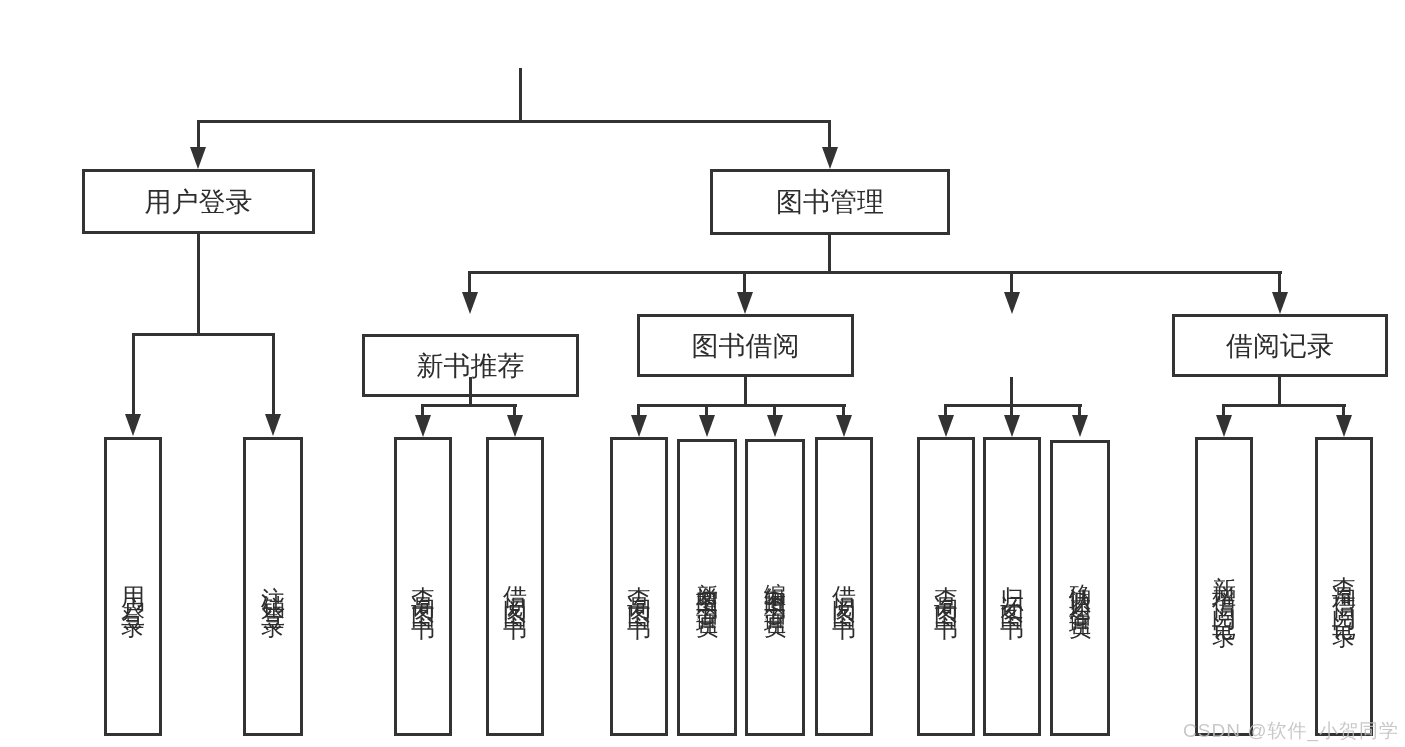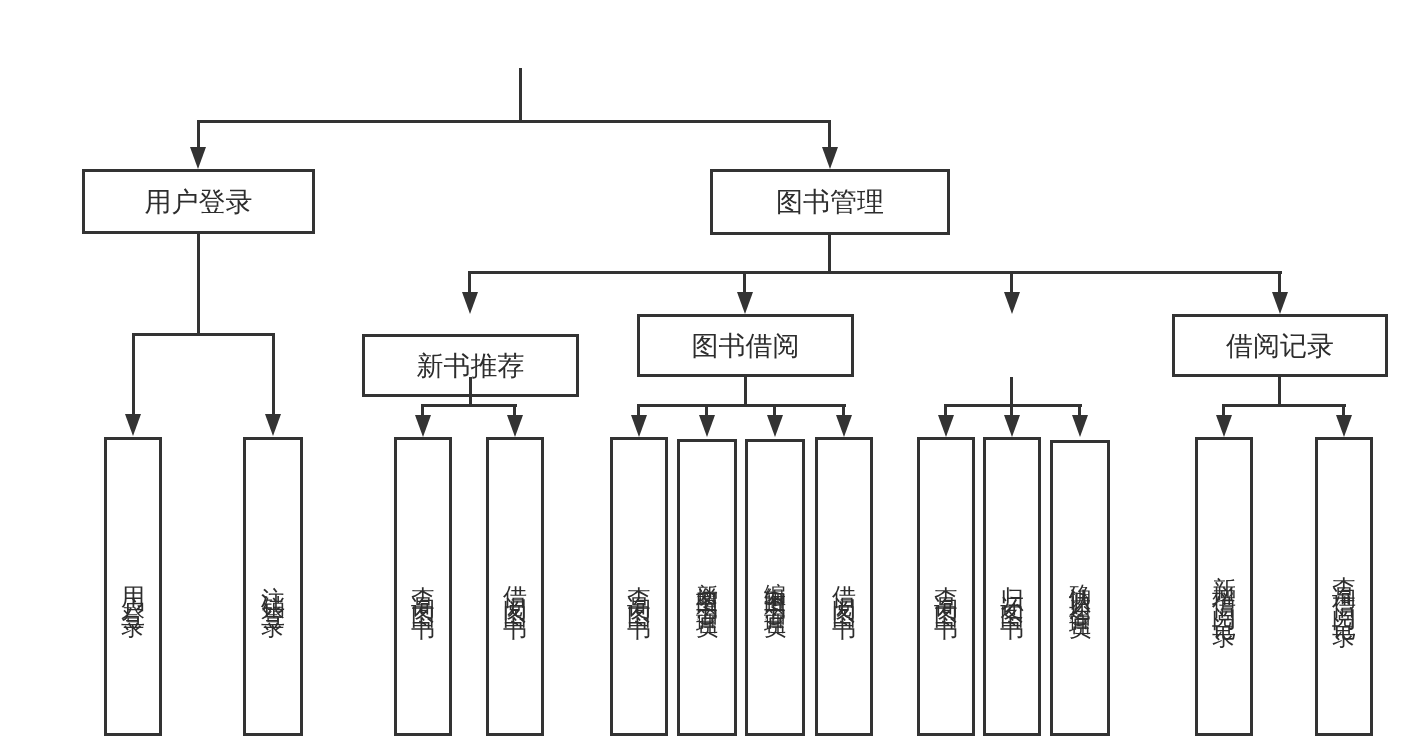--- a/index.html
+++ b/index.html
@@ -161,14 +161,15 @@
     <span class="long">确认归还（管理员）</span>
   </div>
 
   <div class="box vbox" style="left:1195px; top:437px; width:58px; height:299px;">
     <span>新增借阅记录</span>
   </div>
   <div class="box vbox" style="left:1315px; top:437px; width:58px; height:299px;">
     <span>查询借阅记录</span>
   </div>
 
+  <div class="watermark">CSDN @软件_小贺同学</div>
 
 </div>
 
 </body></html>

